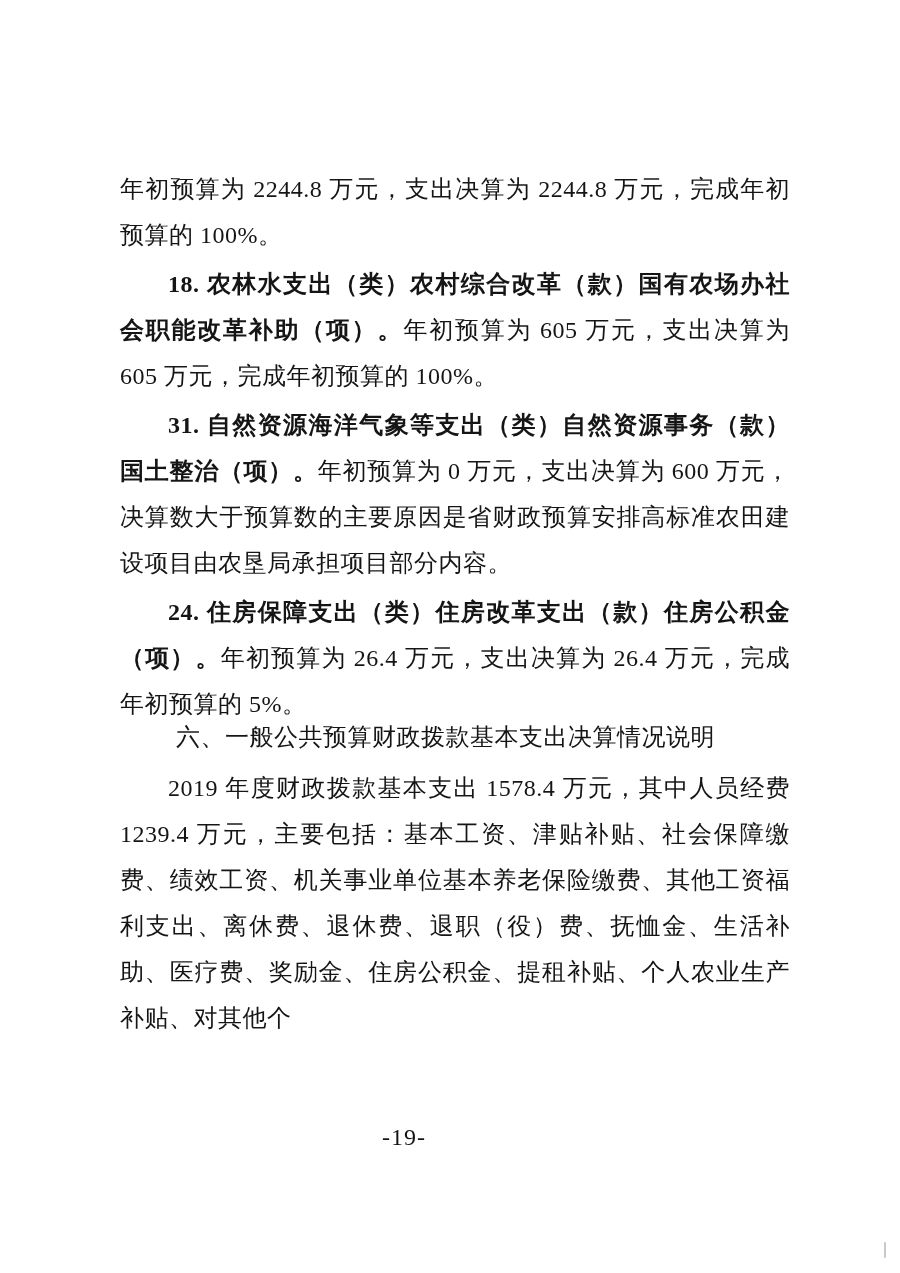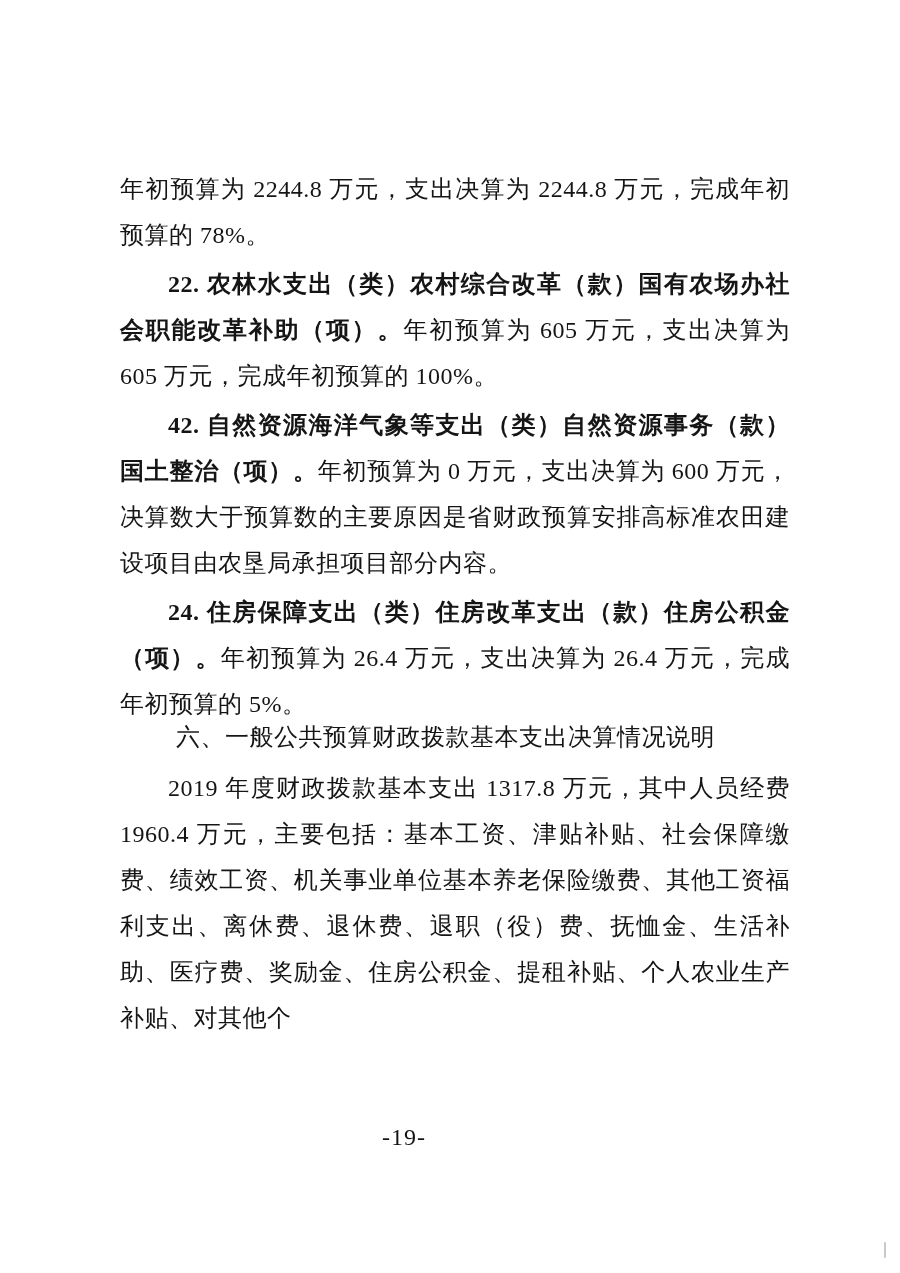--- a/index.html
+++ b/index.html
@@ -73,32 +73,32 @@
     border-radius: 1px;
   }
 </style>
 </head>
 <body>
 
 <div class="page">
 
   <div class="content">
 
-    <p class="para"><span>年初预算为 2244.8 万元，支出决算为 2244.8 万元，完成年初预算的 78%。</span></p>
+    <p class="para"><span>年初预算为 2244.8 万元，支出决算为 2244.8 万元，完成年初预算的 100%。</span></p>
 
-    <p class="para indent numbered"><span class="head">22. 农林水支出（类）农村综合改革（款）国有农场办社会职能改革补助（项）。</span><span>年初预算为 605 万元，支出决算为 605 万元，完成年初预算的 100%。</span></p>
+    <p class="para indent numbered"><span class="head">18. 农林水支出（类）农村综合改革（款）国有农场办社会职能改革补助（项）。</span><span>年初预算为 605 万元，支出决算为 605 万元，完成年初预算的 100%。</span></p>
 
-    <p class="para indent numbered"><span class="head">42. 自然资源海洋气象等支出（类）自然资源事务（款）国土整治（项）。</span><span>年初预算为 0 万元，支出决算为 600 万元，决算数大于预算数的主要原因是省财政预算安排高标准农田建设项目由农垦局承担项目部分内容。</span></p>
+    <p class="para indent numbered"><span class="head">31. 自然资源海洋气象等支出（类）自然资源事务（款）国土整治（项）。</span><span>年初预算为 0 万元，支出决算为 600 万元，决算数大于预算数的主要原因是省财政预算安排高标准农田建设项目由农垦局承担项目部分内容。</span></p>
 
     <p class="para indent numbered"><span class="head">24. 住房保障支出（类）住房改革支出（款）住房公积金（项）。</span><span>年初预算为 26.4 万元，支出决算为 26.4 万元，完成年初预算的 5%。</span></p>
 
 
     <p class="section-heading">六、一般公共预算财政拨款基本支出决算情况说明</p>
 
-    <p class="closing">2019 年度财政拨款基本支出 1317.8 万元，其中人员经费 1960.4 万元，主要包括：基本工资、津贴补贴、社会保障缴费、绩效工资、机关事业单位基本养老保险缴费、其他工资福利支出、离休费、退休费、退职（役）费、抚恤金、生活补助、医疗费、奖励金、住房公积金、提租补贴、个人农业生产补贴、对其他个</p>
+    <p class="closing">2019 年度财政拨款基本支出 1578.4 万元，其中人员经费 1239.4 万元，主要包括：基本工资、津贴补贴、社会保障缴费、绩效工资、机关事业单位基本养老保险缴费、其他工资福利支出、离休费、退休费、退职（役）费、抚恤金、生活补助、医疗费、奖励金、住房公积金、提租补贴、个人农业生产补贴、对其他个</p>
 
   </div>
 
   <div class="page-footer">-19-</div>
 
   <div class="scan-artifact"></div>
 
 </div>
 
 </body></html>

